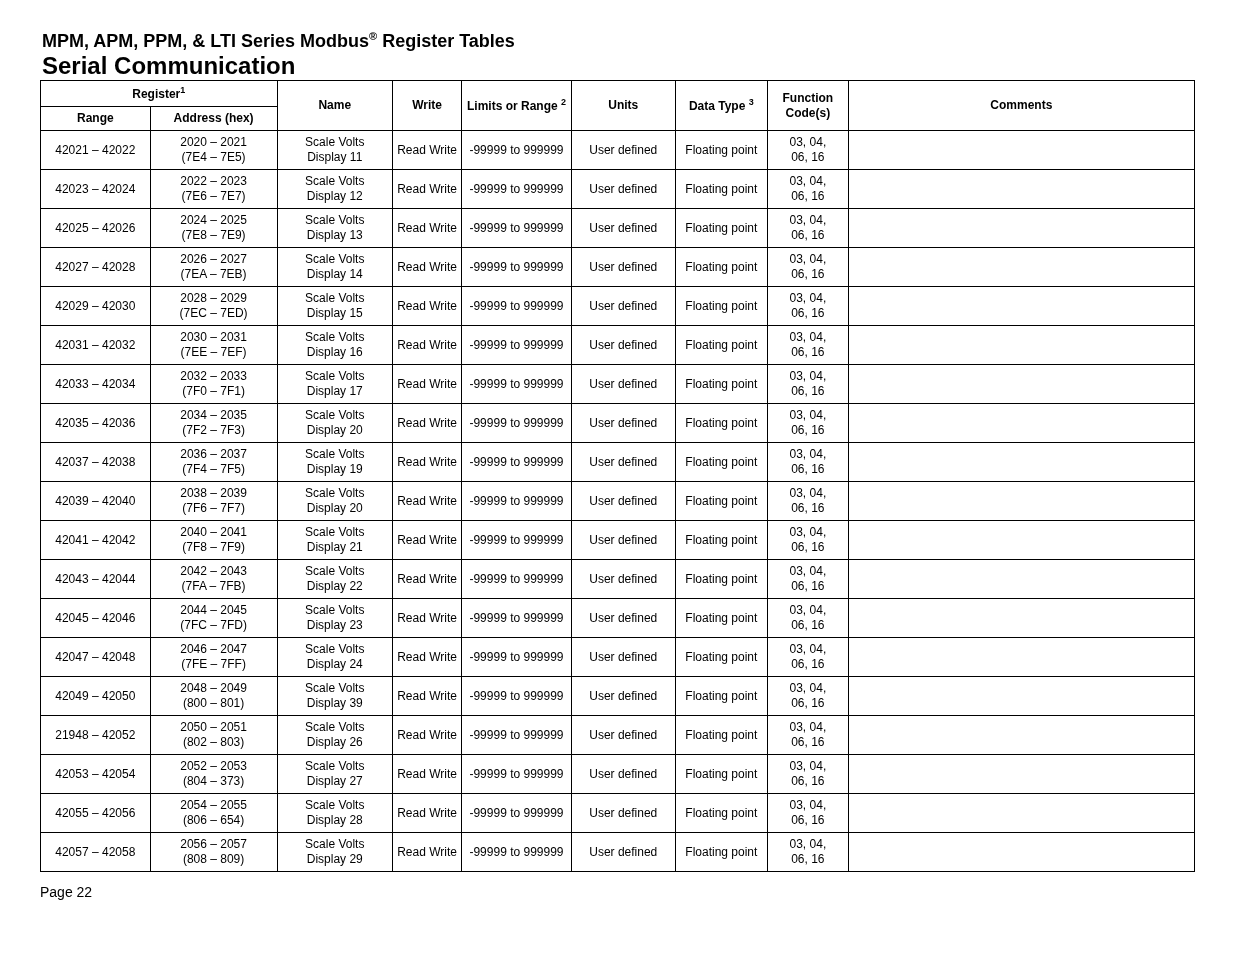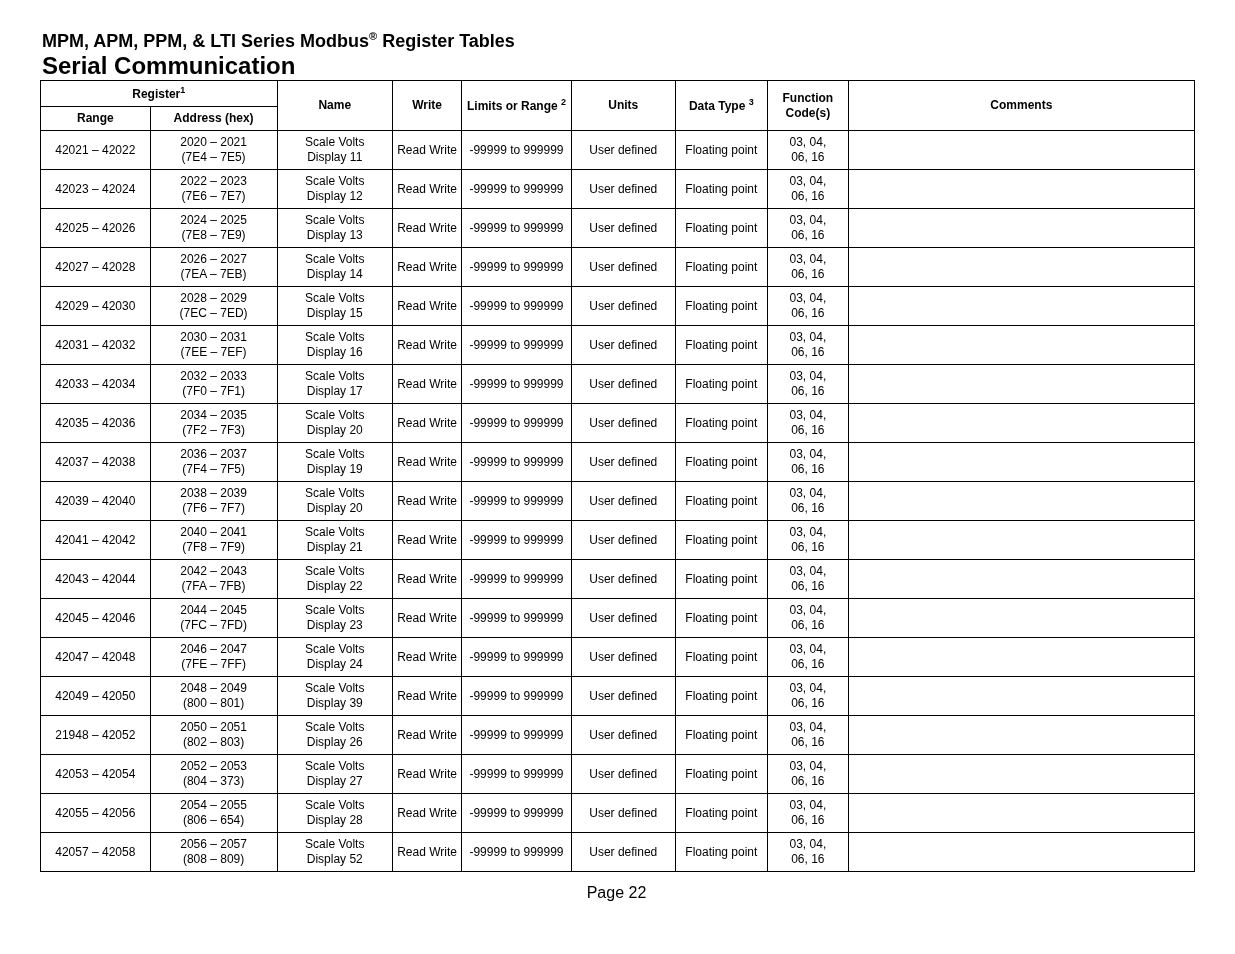--- a/index.html
+++ b/index.html
@@ -49,22 +49,22 @@
   .col-address  { width: 11%; }
   .col-name     { width: 10%; }
   .col-access   { width: 6%; }
   .col-limits   { width: 9.5%; }
   .col-units    { width: 9%; }
   .col-dtype    { width: 8%; }
   .col-fcode    { width: 7%; }
   .col-comments { width: 30%; }
   td.double-line span { display: block; }
   .footer {
-    text-align: center;
-    font-size: 16px;
+    text-align: left;
+    font-size: 14px;
     margin-top: 12px;
     padding-right: 2px;
   }
 </style>
 </head>
 <body>
 
 <div class="header">
   <div class="title-left">
     <span>MPM, APM, PPM, &amp; LTI Series Modbus</span><sup>®</sup><span> Register Tables</span>
@@ -468,21 +468,21 @@
         <td></td>
       </tr>
       <tr>
         <td>42057 – 42058</td>
         <td class="double-line">
           <span>2056 – 2057</span>
           <span>(808 – 809)</span>
         </td>
         <td class="double-line">
           <span>Scale Volts</span>
-          <span>Display 52</span>
+          <span>Display 29</span>
         </td>
         <td>Read Write</td>
         <td>-99999 to 999999</td>
         <td>User defined</td>
         <td>Floating point</td>
         <td class="double-line">
           <span>03, 04,</span>
           <span>06, 16</span>
         </td>
         <td></td>

